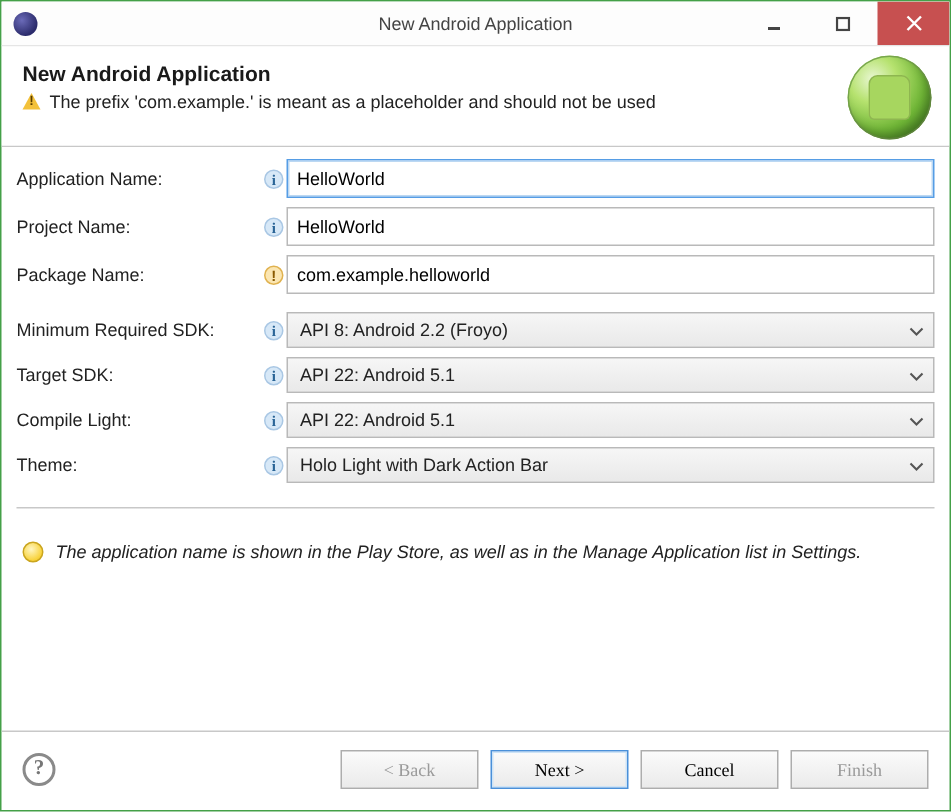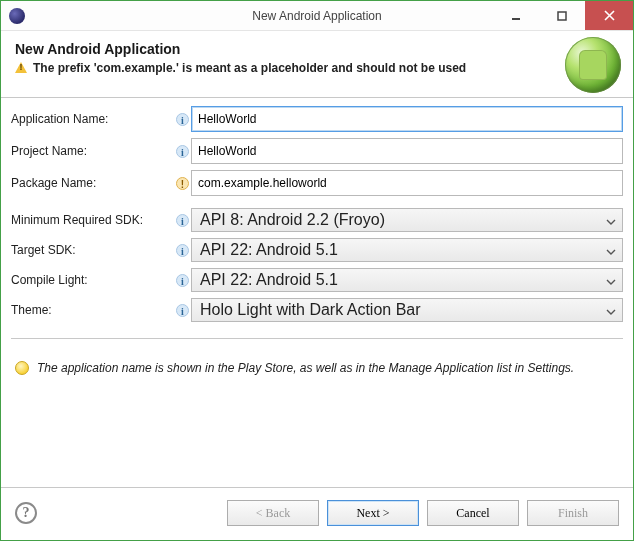--- a/index.html
+++ b/index.html
@@ -50,21 +50,21 @@
   .banner {
     background: #fff;
     padding: 10px 14px 12px 14px;
     position: relative;
     min-height: 66px;
   }
   .banner h1 {
     margin: 0 0 4px 0;
     font-size: 14px; font-weight: 700; color: #1a1a1a;
   }
-  .banner .msgline { display: flex; align-items: center; gap: 6px; font-size: 12px; font-weight: bold; }
+  .banner .msgline { display: flex; align-items: center; gap: 6px; font-size: 12px; }
   .badge-icon {
     width: 56px; height: 56px;
     position: absolute; right: 12px; top: 6px;
     border-radius: 50%;
     background: radial-gradient(circle at 30% 28%, #e9f7d3 0%, #b6e26f 28%, #6fb536 62%, #3d7f1f 100%);
     box-shadow: inset -3px -4px 6px rgba(0,0,0,0.25), 0 0 0 1px #7aa94f inset;
   }
   .badge-icon::after {
     content: ""; position: absolute; left: 50%; top: 50%;
     width: 28px; height: 30px; transform: translate(-50%,-50%);
@@ -108,21 +108,21 @@
     border: 1px solid #b9b9b9; background: #fff;
     font: 12px "Segoe UI", sans-serif;
     width: 100%;
   }
   .txt.focused { border-color: #569de5; box-shadow: 0 0 0 1px #bcd8f2 inset; }
   .combo {
     height: 24px; display: flex; align-items: center; justify-content: space-between;
     padding: 0 6px 0 8px;
     background: linear-gradient(#f6f6f6,#e9e9e9);
     border: 1px solid #b9b9b9;
-    font-size: 16px;
+    font-size: 12px;
   }
   .combo .caret { color: #555; }
 
   .gap { height: 12px; }
 
   .tip {
     margin-top: 22px; padding: 0 4px;
     display: flex; align-items: center; gap: 8px;
     font-size: 12px;
     font-style: italic;

